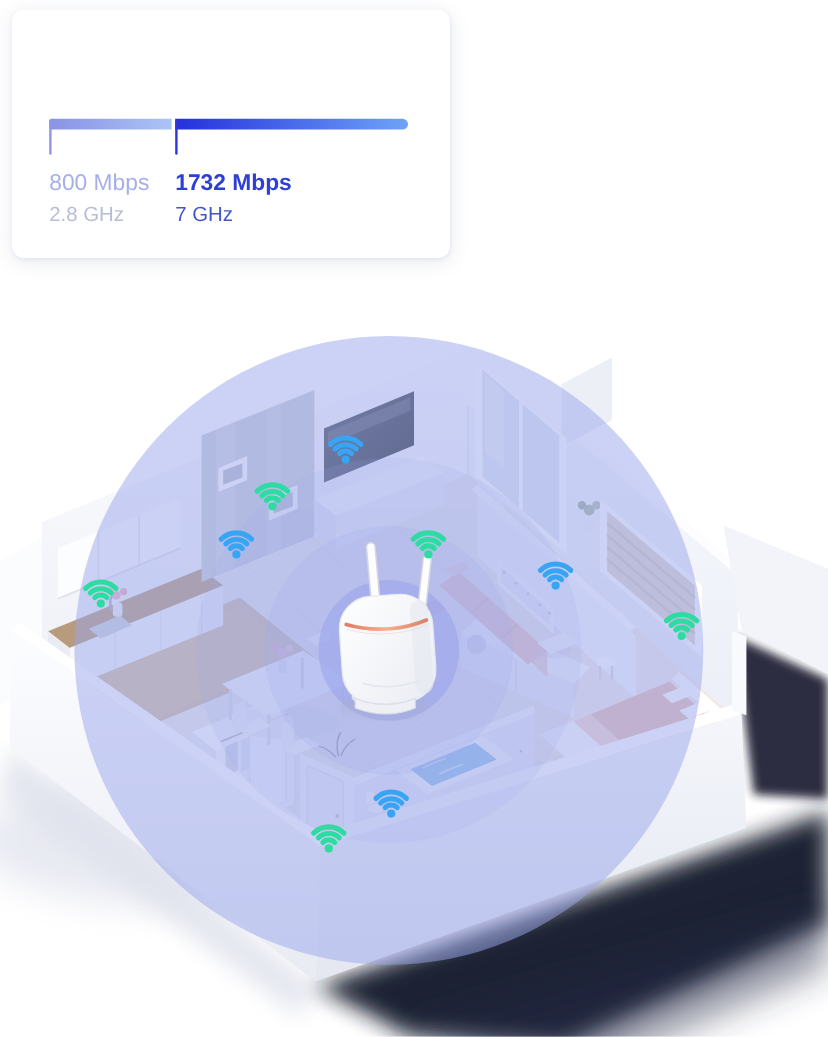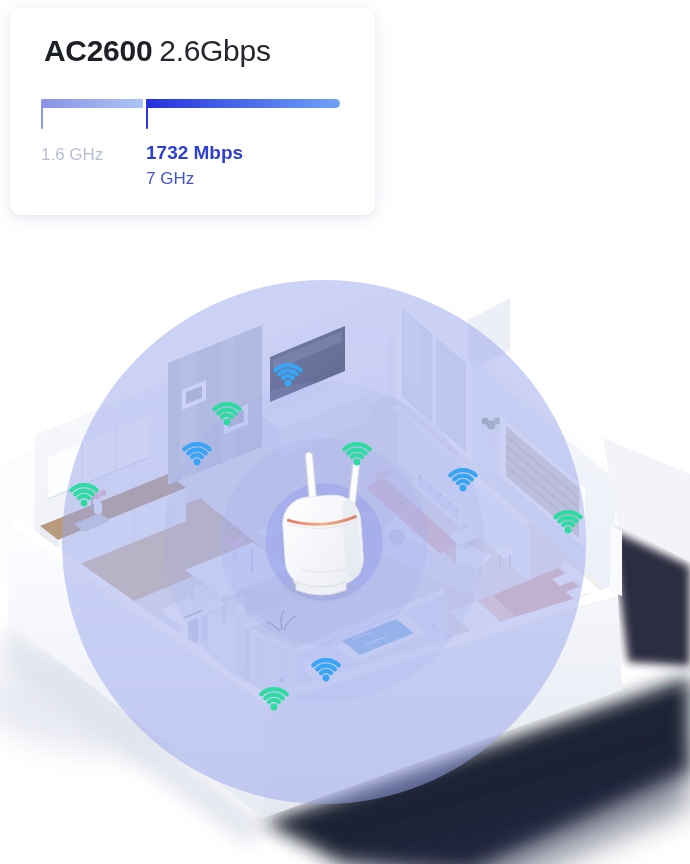--- a/index.html
+++ b/index.html
@@ -35,34 +35,32 @@
   
   .illustration { position:absolute; left:0; top:230px; width:690px; height:634px; }
   svg { display:block; }
 </style>
 </head>
 <body>
 
 <div class="stage">
 
   <div class="spec-card">
-    <div class="card-title">
-      <span class="model">AC2600</span><span class="speed">2.6Gbps</span>
-    </div>
 
     <div class="band-bar">
       <div class="seg seg-2g" style="background: linear-gradient(90deg, rgb(138, 146, 230), rgb(171, 196, 246));"></div>
       <div class="seg seg-5g" style="background: linear-gradient(90deg, rgb(36, 48, 221), rgb(111, 163, 247));"></div>
     </div>
     <div class="tick tick-2g" style="background: rgb(142, 150, 232);"></div>
     <div class="tick tick-5g" style="background: rgb(43, 54, 221);"></div>
 
     <div class="band-labels">
       <div class="band b2g">
-        <div class="freq-val" style="color: rgb(183, 189, 213);">1.6 GHz</div>
+        <div class="speed-val" style="color: rgb(167, 175, 233);">800 Mbps</div>
+        <div class="freq-val" style="color: rgb(183, 189, 213);">2.8 GHz</div>
       </div>
       <div class="band b5g">
         <div class="speed-val" style="color: rgb(46, 63, 211);">1732 Mbps</div>
         <div class="freq-val" style="color: rgb(69, 84, 205);">7 GHz</div>
       </div>
     </div>
   </div>
 
   <div class="illustration">
   <svg width="690" height="634" viewBox="0 0 690 634" xmlns="http://www.w3.org/2000/svg">

